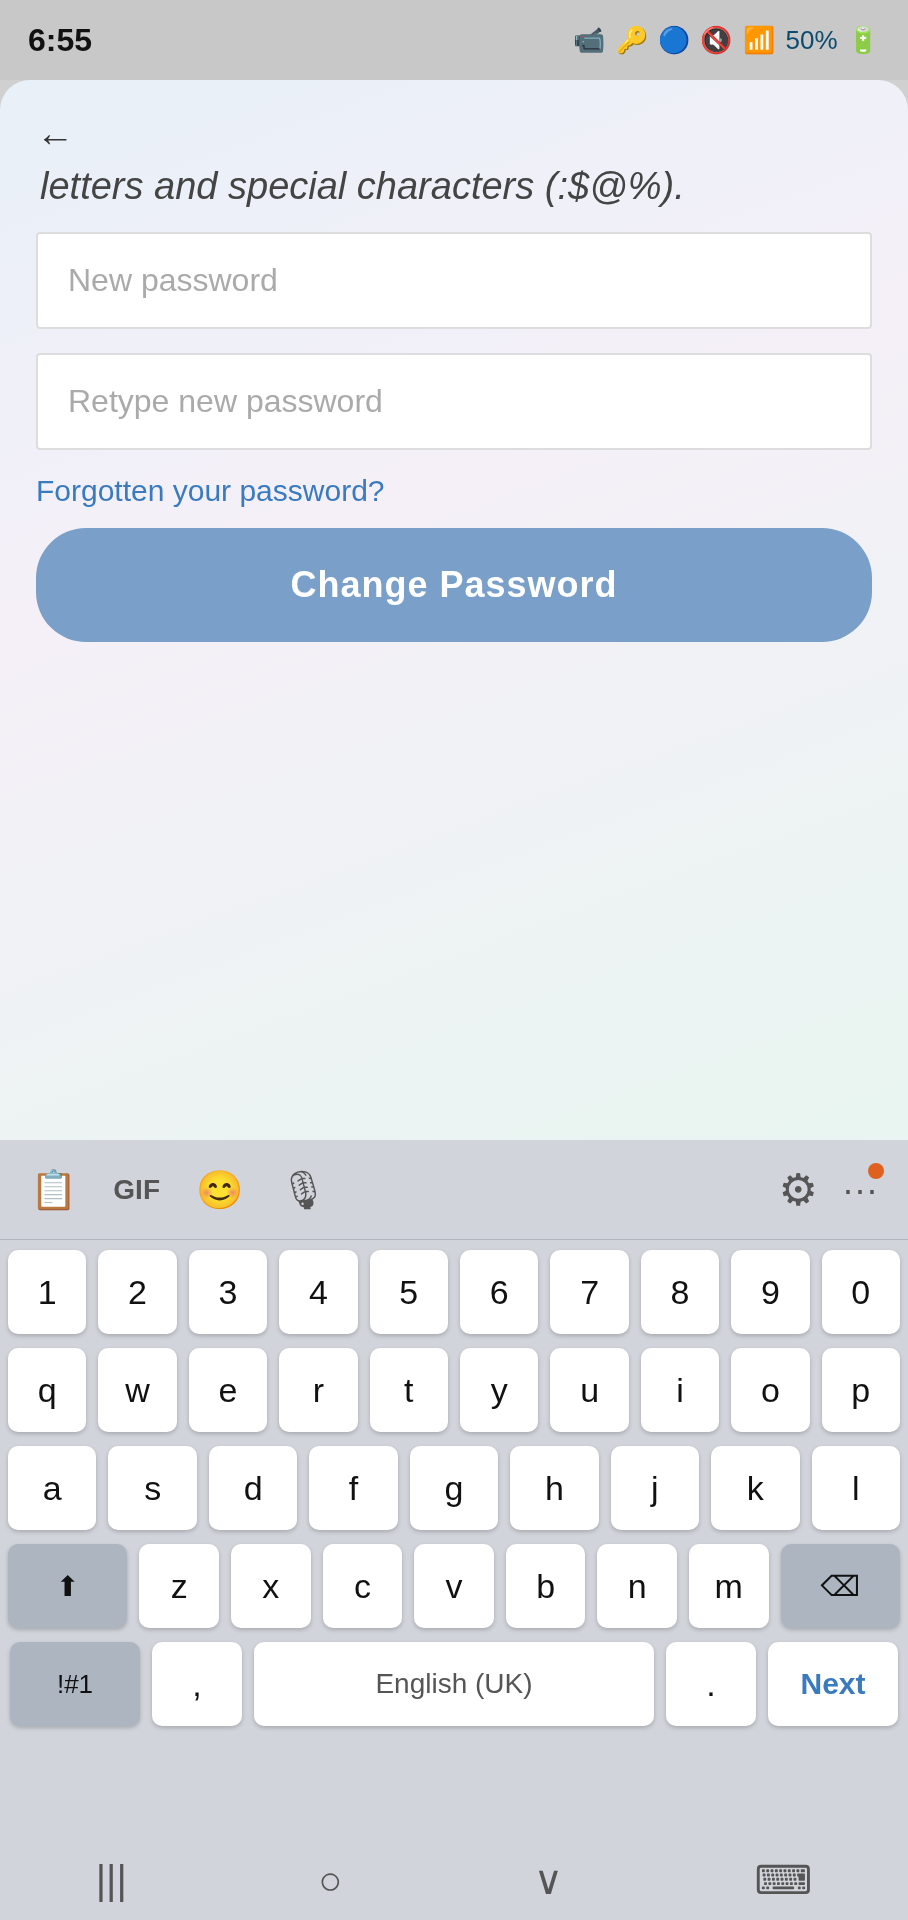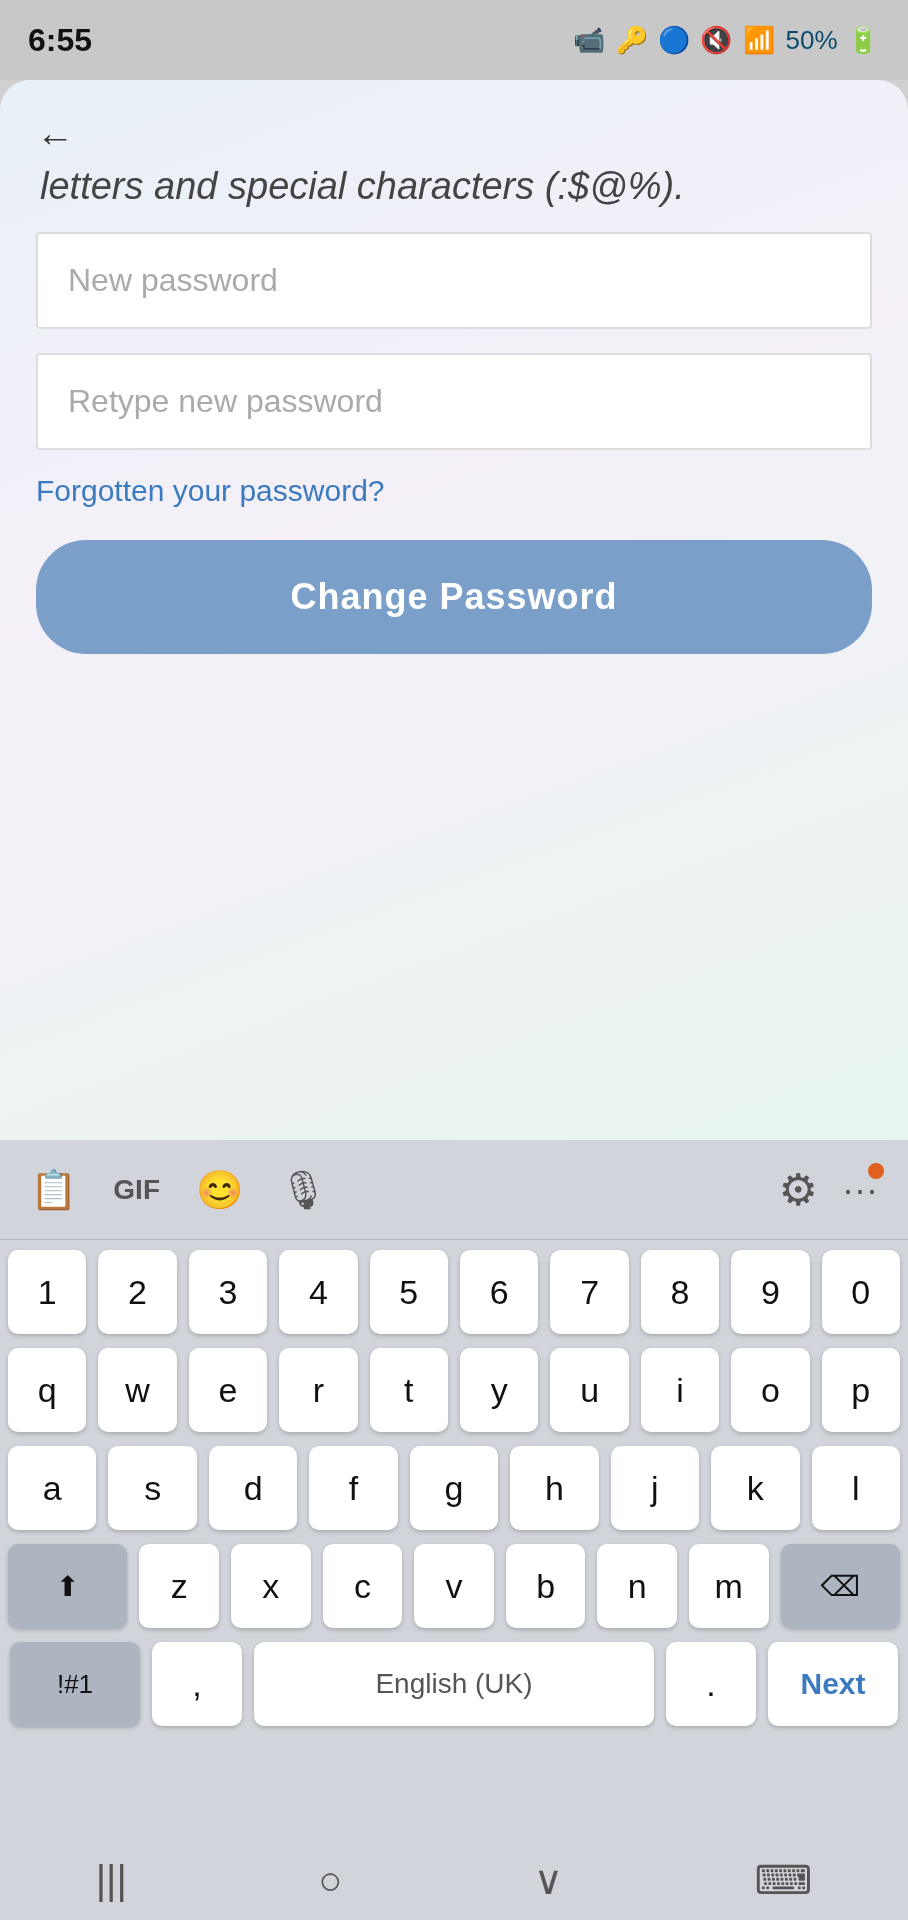--- a/index.html
+++ b/index.html
@@ -123,21 +123,21 @@
       display: flex;
       align-items: center;
       min-height: 44px;
     }
 
     .forgotten-link {
       color: #3a7abf;
       font-size: 30px;
       text-decoration: none;
       display: inline-block;
-      margin-bottom: 32px;
+      margin-bottom: 20px;
       font-weight: 500;
     }
 
     .change-password-btn {
       width: 100%;
       background: #7a9fc8;
       color: white;
       border: none;
       border-radius: 50px;
       padding: 36px;

